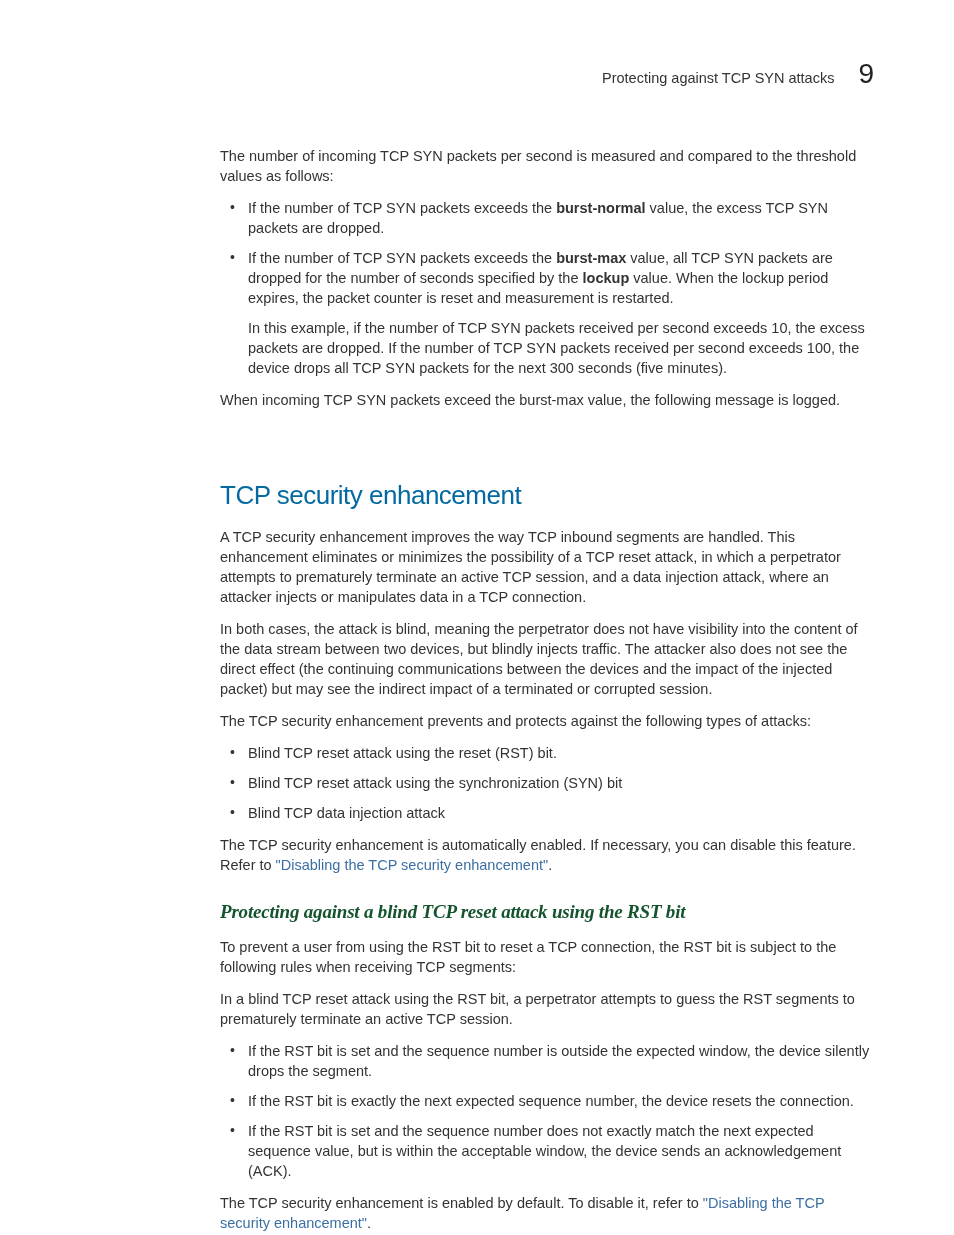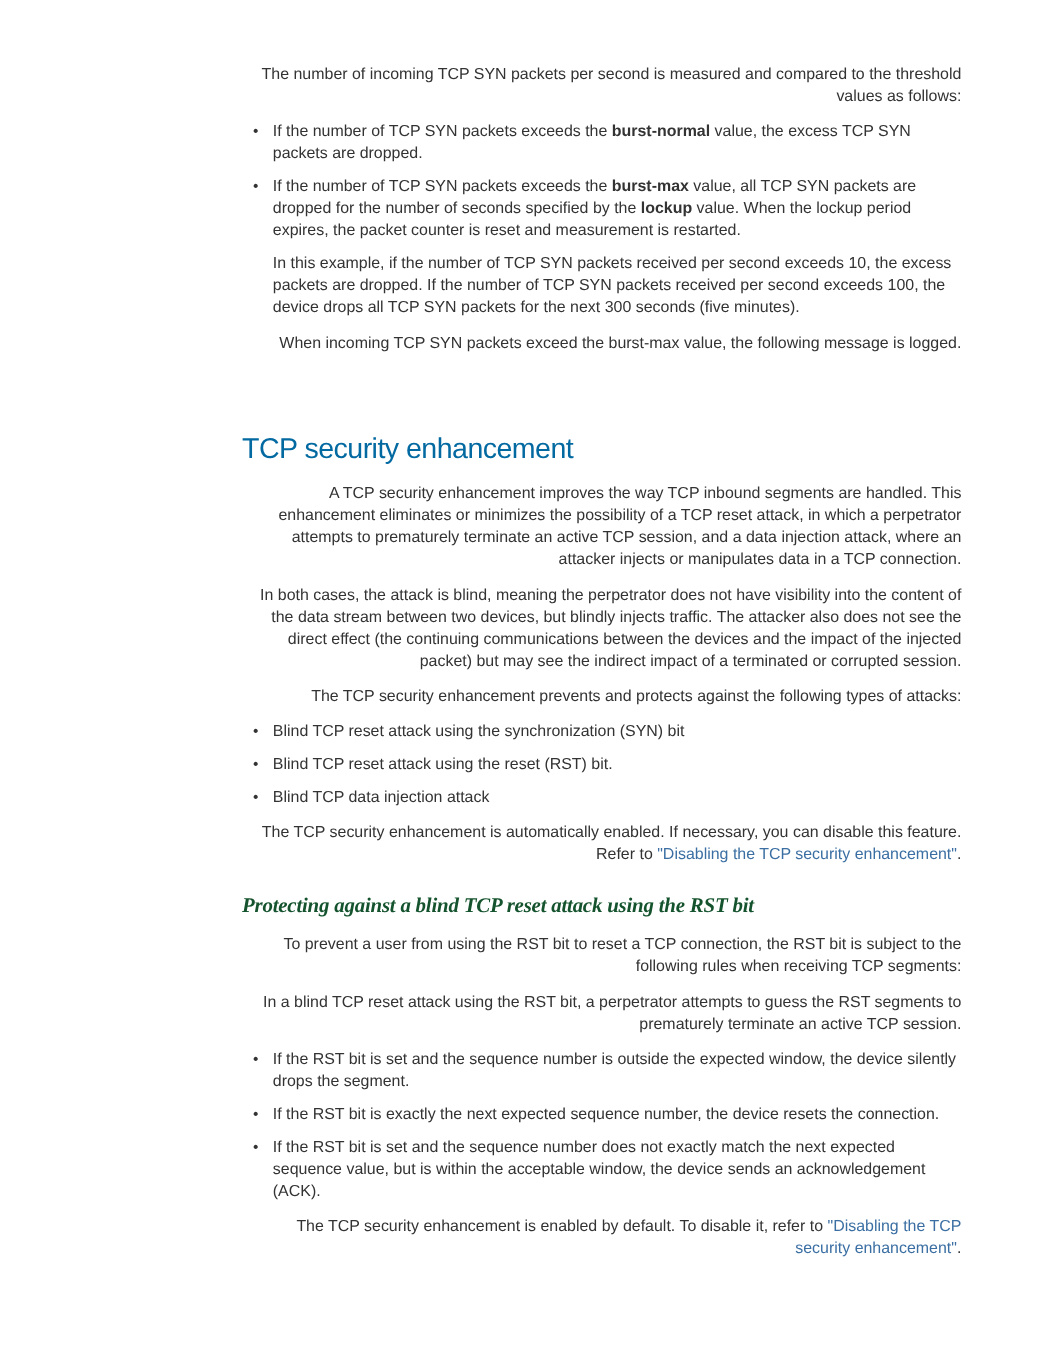--- a/index.html
+++ b/index.html
@@ -29,21 +29,20 @@
     font-size: 28px;
     font-weight: normal;
     color: #222;
     font-family: Arial, sans-serif;
   }
   .body-text {
     font-size: 14.5px;
     line-height: 1.38;
     color: #333;
     margin: 0 0 12px 0;
-    text-align: right;
   }
   .bold { font-weight: bold; }
   ul {
     margin: 10px 0 12px 0;
     padding: 0 0 0 28px;
     list-style: none;
   }
   li {
     font-size: 14.5px;
     line-height: 1.38;
@@ -81,20 +80,24 @@
   }
   .link {
     color: #3b6fa3;
   }
 </style>
 </head>
 <body>
 
 <div class="page">
 
+  <div class="header">
+    <span class="header-title">Protecting against TCP SYN attacks</span>
+    <span class="header-num">9</span>
+  </div>
 
   <p class="body-text">The number of incoming TCP SYN packets per second is measured and compared to the threshold values as follows:</p>
 
   <ul>
     <li>
       <span>If the number of TCP SYN packets exceeds the </span><span class="bold">burst-normal</span><span> value, the excess TCP SYN packets are dropped.</span>
     </li>
     <li>
       <span>If the number of TCP SYN packets exceeds the </span><span class="bold">burst-max</span><span> value, all TCP SYN packets are dropped for the number of seconds specified by the </span><span class="bold">lockup</span><span> value. When the lockup period expires, the packet counter is reset and measurement is restarted.</span>
       <div class="li-sub">In this example, if the number of TCP SYN packets received per second exceeds 10, the excess packets are dropped. If the number of TCP SYN packets received per second exceeds 100, the device drops all TCP SYN packets for the next 300 seconds (five minutes).</div>
@@ -103,22 +106,22 @@
 
   <p class="body-text">When incoming TCP SYN packets exceed the burst-max value, the following message is logged.</p>
 
   <h2>TCP security enhancement</h2>
 
   <p class="body-text">A TCP security enhancement improves the way TCP inbound segments are handled. This enhancement eliminates or minimizes the possibility of a TCP reset attack, in which a perpetrator attempts to prematurely terminate an active TCP session, and a data injection attack, where an attacker injects or manipulates data in a TCP connection.</p>
   <p class="body-text">In both cases, the attack is blind, meaning the perpetrator does not have visibility into the content of the data stream between two devices, but blindly injects traffic. The attacker also does not see the direct effect (the continuing communications between the devices and the impact of the injected packet) but may see the indirect impact of a terminated or corrupted session.</p>
   <p class="body-text">The TCP security enhancement prevents and protects against the following types of attacks:</p>
 
   <ul>
+    <li>Blind TCP reset attack using the reset (RST) bit.</li>
     <li>Blind TCP reset attack using the synchronization (SYN) bit</li>
-    <li>Blind TCP reset attack using the reset (RST) bit.</li>
     <li>Blind TCP data injection attack</li>
   </ul>
 
   <p class="body-text">
     <span>The TCP security enhancement is automatically enabled. If necessary, you can disable this feature. Refer to </span><span class="link">"Disabling the TCP security enhancement"</span><span>.</span>
   </p>
 
   <h3>Protecting against a blind TCP reset attack using the RST bit</h3>
 
   <p class="body-text">To prevent a user from using the RST bit to reset a TCP connection, the RST bit is subject to the following rules when receiving TCP segments:</p>

